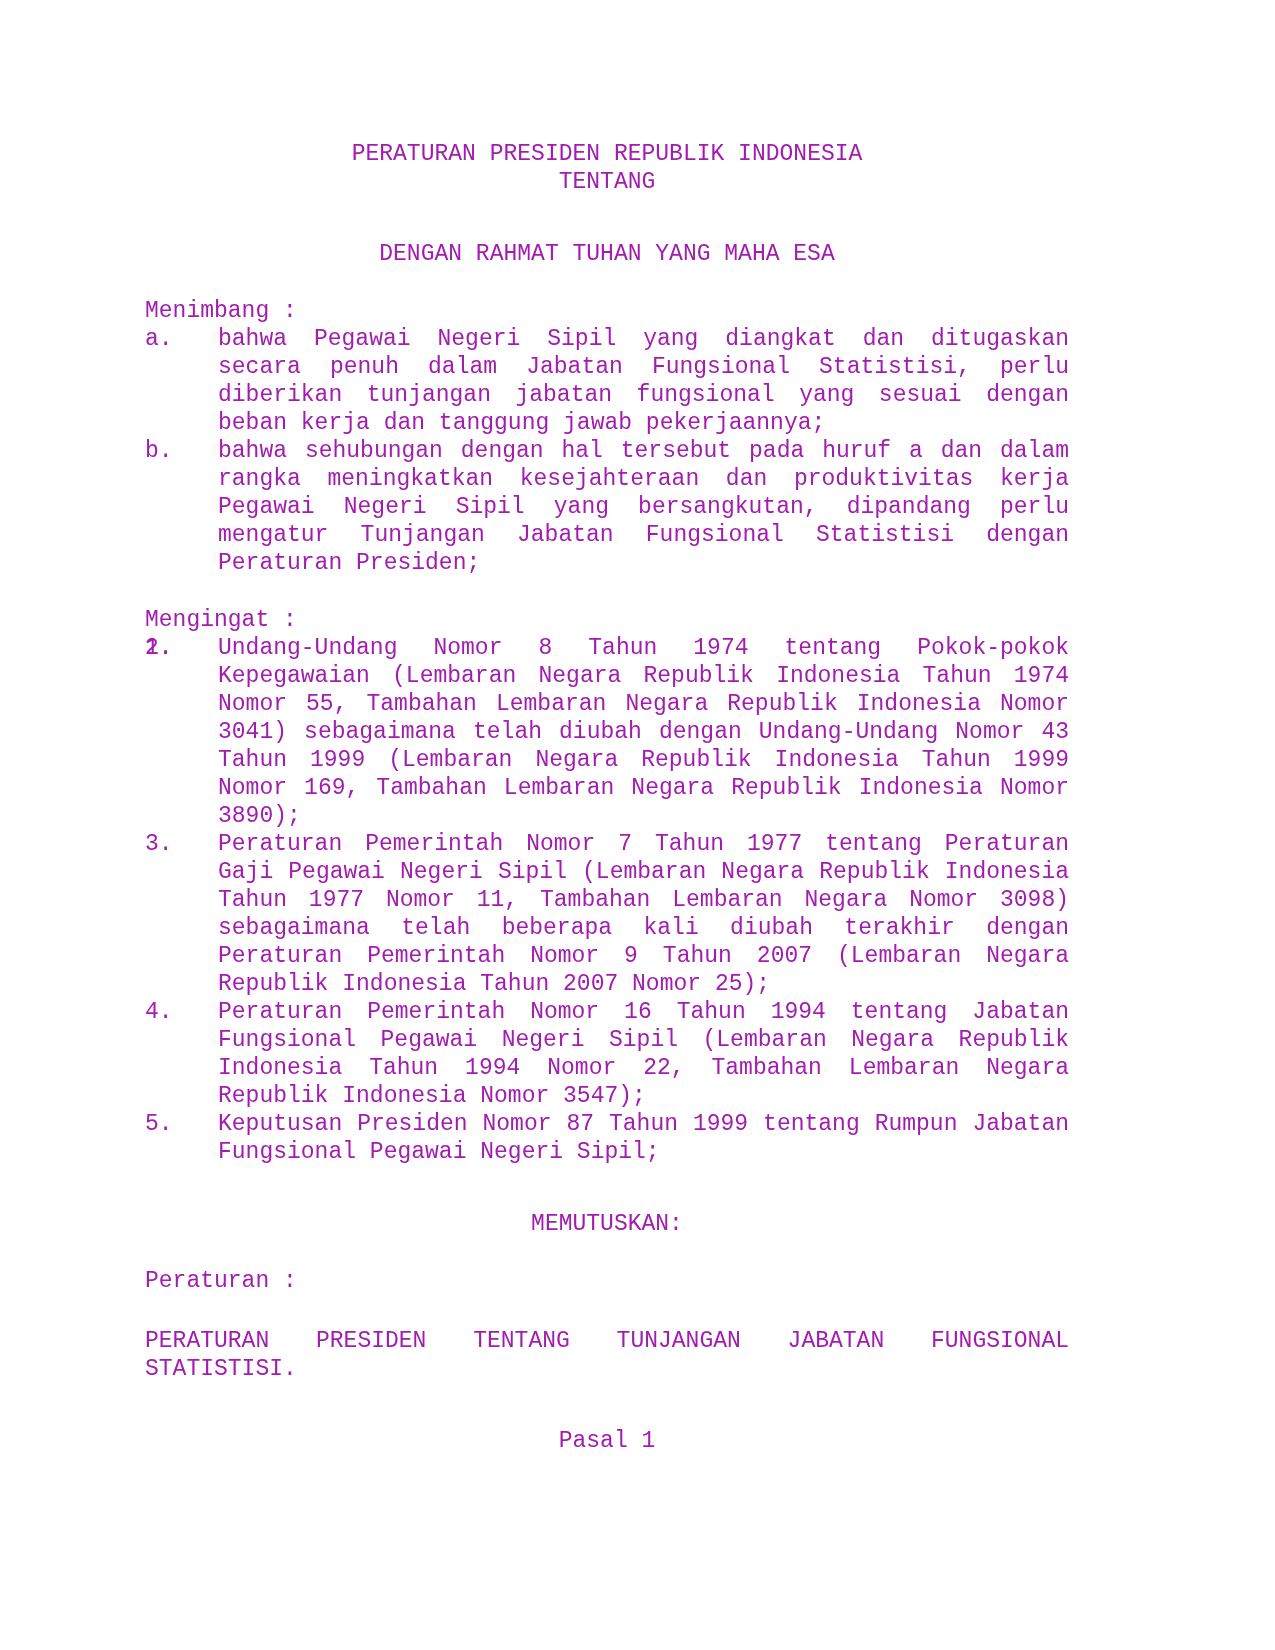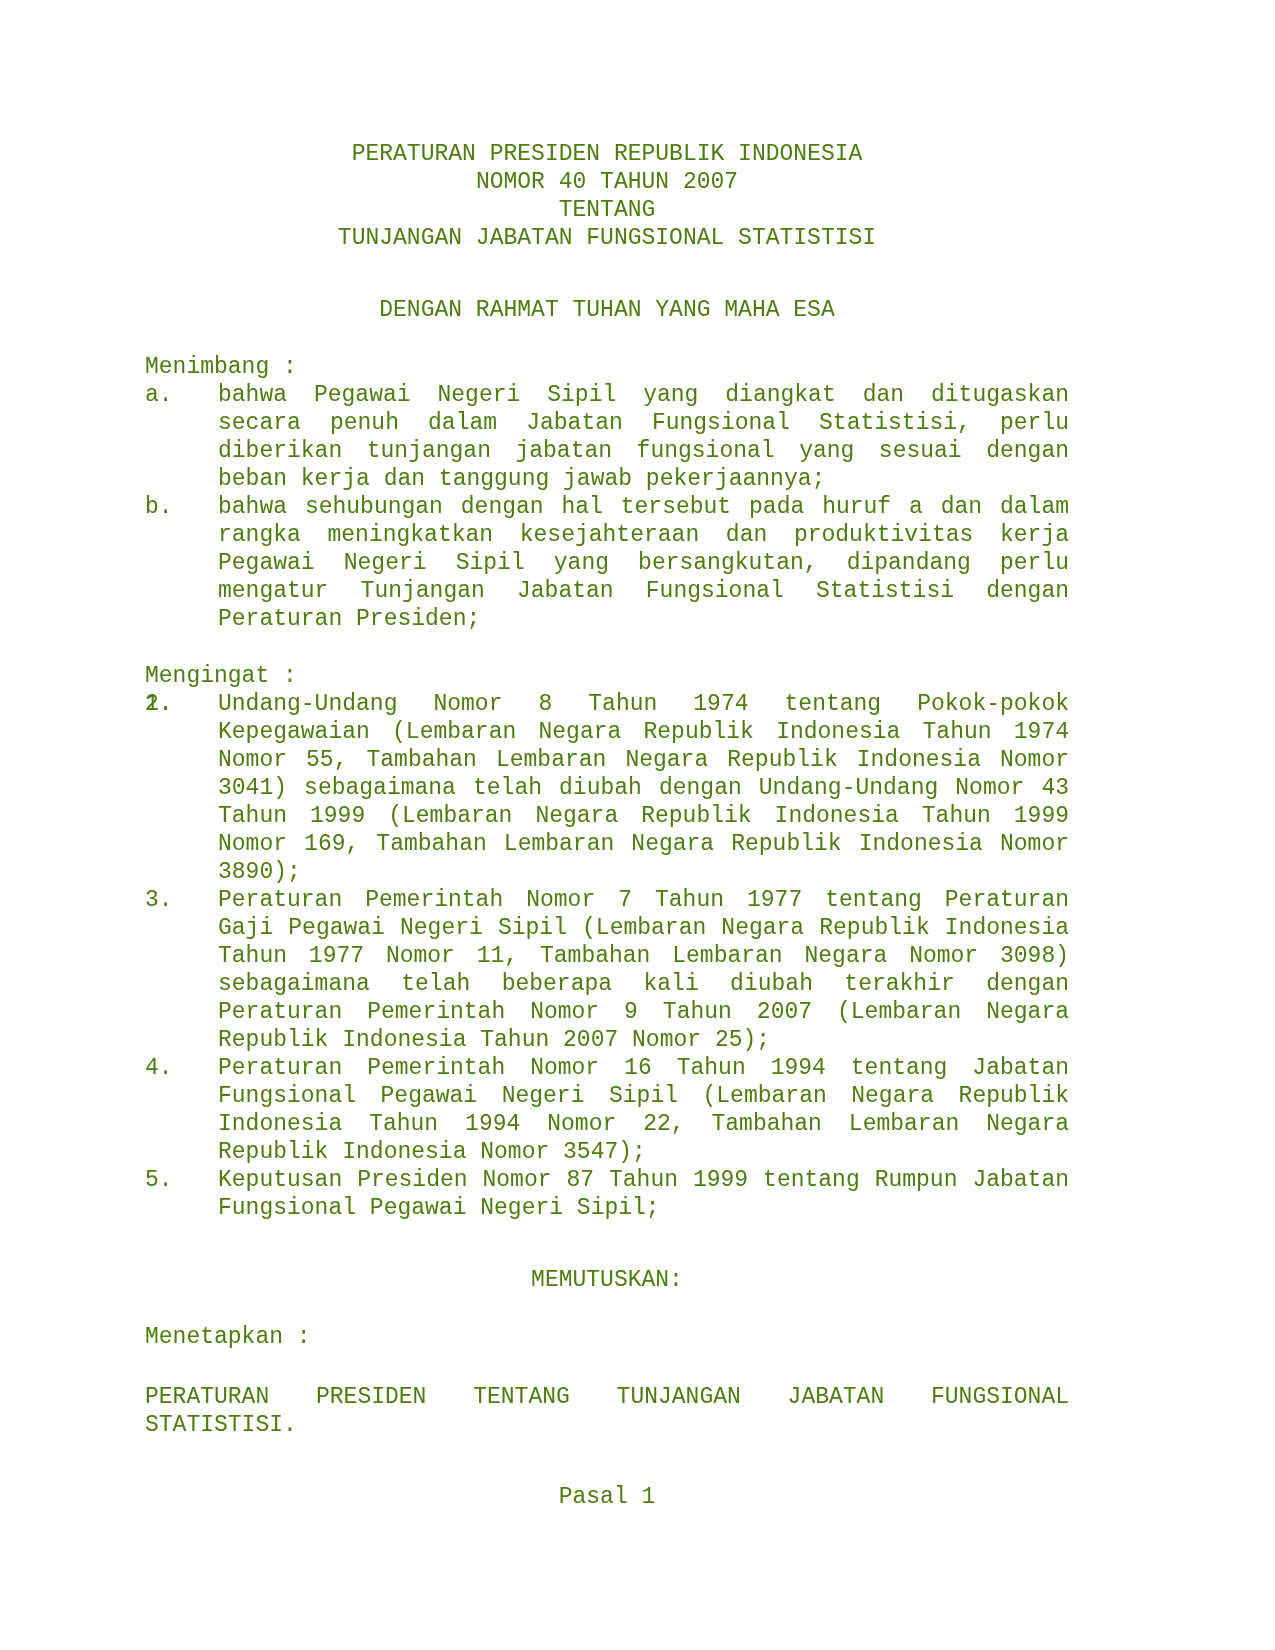--- a/index.html
+++ b/index.html
@@ -11,21 +11,21 @@
     width: 1275px;
     height: 1650px;
     overflow: hidden;
   }
   .page {
     box-sizing: border-box;
     width: 1275px;
     height: 1650px;
     padding: 140px 0 0 145px;
     background: #ffffff;
-    color: #4d7c0f;
+    color: #a21caf;
     font-family: "Liberation Mono", "DejaVu Sans Mono", monospace;
     font-size: 23px;
     line-height: 28px;
   }
   .content {
     width: 924px;
   }
   .center {
     text-align: center;
   }
@@ -52,23 +52,21 @@
   }
 </style>
 </head>
 <body>
 
 <div class="page">
   <div class="content">
 
     <div class="center">
       <div>PERATURAN PRESIDEN REPUBLIK INDONESIA</div>
-      <div>NOMOR 40 TAHUN 2007</div>
       <div>TENTANG</div>
-      <div>TUNJANGAN JABATAN FUNGSIONAL STATISTISI</div>
     </div>
 
     <div class="center gap-md">DENGAN RAHMAT TUHAN YANG MAHA ESA</div>
 
 
     <div class="label-line gap-md">Menimbang :</div>
 
     <div class="list-item">
       <span class="marker">a.</span>
       <span>bahwa Pegawai Negeri Sipil yang diangkat dan ditugaskan secara penuh dalam Jabatan Fungsional Statistisi, perlu diberikan tunjangan jabatan fungsional yang sesuai dengan beban kerja dan tanggung jawab pekerjaannya;</span>
@@ -95,19 +93,19 @@
       <span class="marker">4.</span>
       <span>Peraturan Pemerintah Nomor 16 Tahun 1994 tentang Jabatan Fungsional Pegawai Negeri Sipil (Lembaran Negara Republik Indonesia Tahun 1994 Nomor 22, Tambahan Lembaran Negara Republik Indonesia Nomor 3547);</span>
     </div>
     <div class="list-item">
       <span class="marker">5.</span>
       <span>Keputusan Presiden Nomor 87 Tahun 1999 tentang Rumpun Jabatan Fungsional Pegawai Negeri Sipil;</span>
     </div>
 
     <div class="center gap-md">MEMUTUSKAN:</div>
 
-    <div class="label-line gap-md">Menetapkan :</div>
+    <div class="label-line gap-md">Peraturan :</div>
     <div class="justify">PERATURAN PRESIDEN TENTANG TUNJANGAN JABATAN FUNGSIONAL STATISTISI.</div>
 
     <div class="center gap-md">Pasal 1</div>
 
   </div>
 </div>
 
 </body></html>

